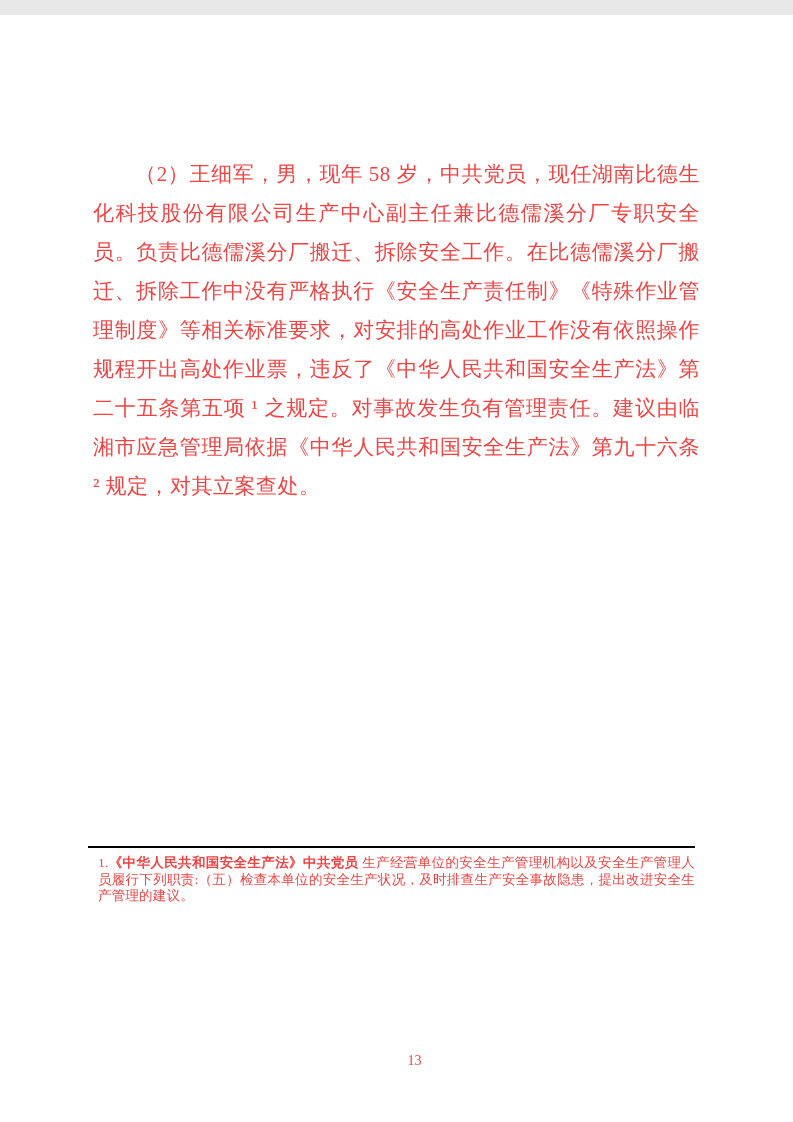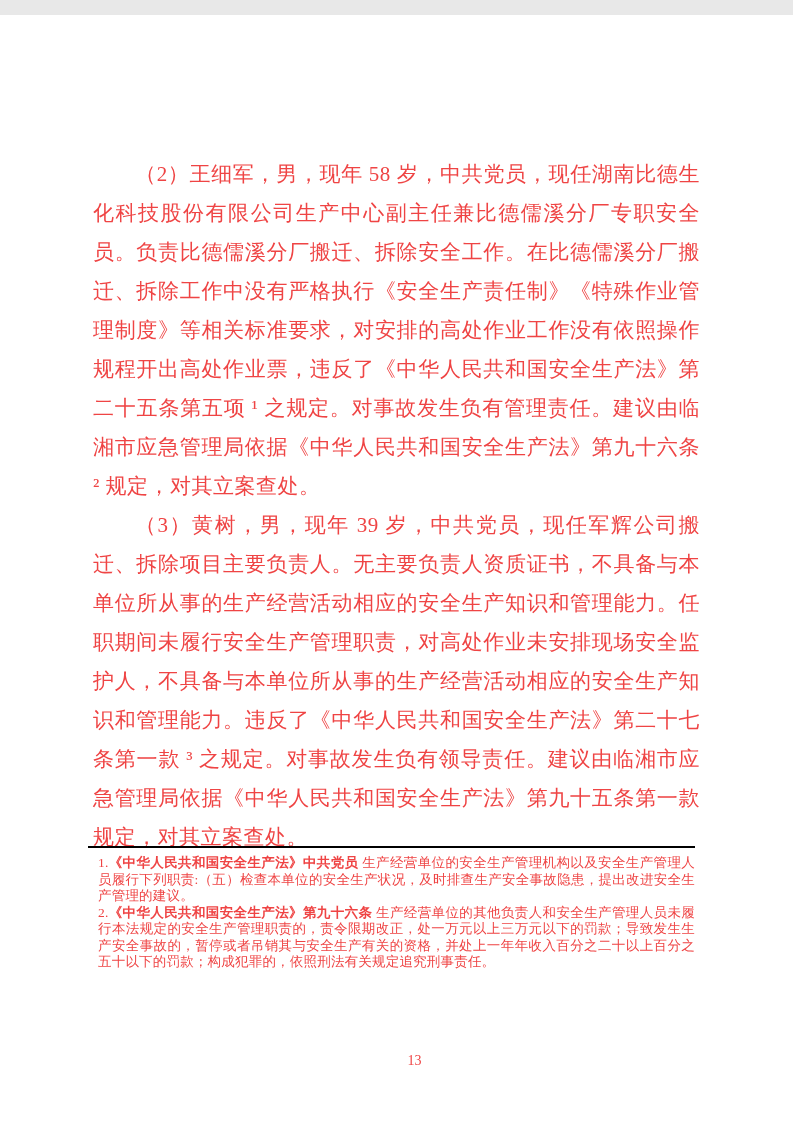--- a/index.html
+++ b/index.html
@@ -63,24 +63,22 @@
     font-size: 14px;
   }
 </style>
 </head>
 <body>
 
 <div class="page">
 
   <div class="body-text">
     <p class="para">（2）王细军，男，现年 58 岁，中共党员，现任湖南比德生化科技股份有限公司生产中心副主任兼比德儒溪分厂专职安全员。负责比德儒溪分厂搬迁、拆除安全工作。在比德儒溪分厂搬迁、拆除工作中没有严格执行《安全生产责任制》《特殊作业管理制度》等相关标准要求，对安排的高处作业工作没有依照操作规程开出高处作业票，违反了《中华人民共和国安全生产法》第二十五条第五项 ¹ 之规定。对事故发生负有管理责任。建议由临湘市应急管理局依据《中华人民共和国安全生产法》第九十六条 ² 规定，对其立案查处。</p>
-    <p class="para">（3）黄树，男，现年 39 岁，中共党员，现任军辉公司搬迁、拆除项目主要负责人。无主要负责人资质证书，不具备与本单位所从事的生产经营活动相应的安全生产知识和管理能力。任职期间未履行安全生产管理职责，对高处作业未安排现场安全监护人，不具备与本单位所从事的生产经营活动相应的安全生产知识和管理能力。违反了《中华人民共和国安全生产法》第二十七条第一款 ³ 之规定。对事故发生负有领导责任。建议由临湘市应急管理局依据《中华人民共和国安全生产法》第九十五条第一款规定，对其立案查处。</p>
   </div>
 
   <div class="footnotes">
     <hr class="footnote-rule">
     <p class="fn-item"><span>1.</span><span class="fn-cite">《中华人民共和国安全生产法》中共党员</span><span> 生产经营单位的安全生产管理机构以及安全生产管理人员履行下列职责:（五）检查本单位的安全生产状况，及时排查生产安全事故隐患，提出改进安全生产管理的建议。</span></p>
-    <p class="fn-item"><span>2.</span><span class="fn-cite">《中华人民共和国安全生产法》第九十六条</span><span> 生产经营单位的其他负责人和安全生产管理人员未履行本法规定的安全生产管理职责的，责令限期改正，处一万元以上三万元以下的罚款；导致发生生产安全事故的，暂停或者吊销其与安全生产有关的资格，并处上一年年收入百分之二十以上百分之五十以下的罚款；构成犯罪的，依照刑法有关规定追究刑事责任。</span></p>
   </div>
 
   <div class="page-number">13</div>
 
 </div>
 
 </body></html>

